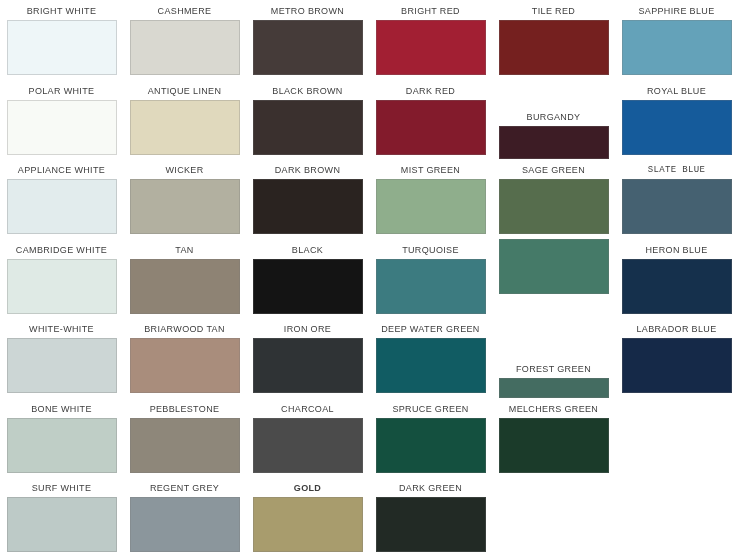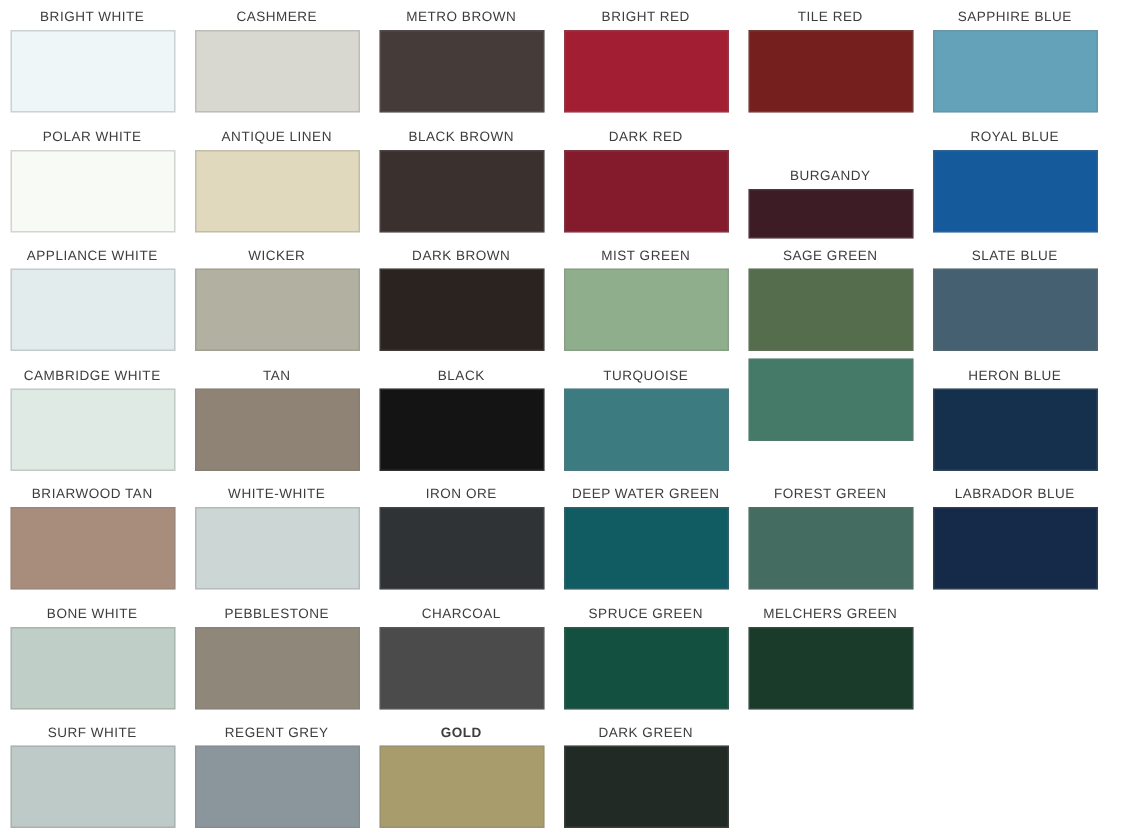--- a/index.html
+++ b/index.html
@@ -121,21 +121,21 @@
     </div>
     <div class="swatch-cell">
       <div class="swatch-label" style="color: rgb(61, 61, 61);">MIST GREEN</div>
       <div class="swatch-chip" style="background-color: rgb(143, 174, 140);"></div>
     </div>
     <div class="swatch-cell">
       <div class="swatch-label" style="color: rgb(61, 61, 61);">SAGE GREEN</div>
       <div class="swatch-chip" style="background-color: rgb(86, 109, 77);"></div>
     </div>
     <div class="swatch-cell">
-      <div class="swatch-label" style="color: rgb(61, 61, 61);">SLATE BLUE</div>
+      <div class="swatch-label" style="color: rgb(61, 61, 61); font-family: Liberation Mono, monospace;">SLATE BLUE</div>
       <div class="swatch-chip" style="background-color: rgb(69, 97, 113);"></div>
     </div>
     <div class="swatch-cell">
       <div class="swatch-label" style="color: rgb(61, 61, 61);">CAMBRIDGE WHITE</div>
       <div class="swatch-chip" style="background-color: rgb(223, 234, 229);"></div>
     </div>
     <div class="swatch-cell">
       <div class="swatch-label" style="color: rgb(61, 61, 61);">TAN</div>
       <div class="swatch-chip" style="background-color: rgb(142, 131, 116);"></div>
     </div>
@@ -148,37 +148,37 @@
       <div class="swatch-chip" style="background-color: rgb(60, 123, 128);"></div>
     </div>
     <div class="swatch-cell">
       <div class="swatch-chip" style="background-color: rgb(69, 122, 104);"></div>
     </div>
     <div class="swatch-cell">
       <div class="swatch-label" style="color: rgb(61, 61, 61);">HERON BLUE</div>
       <div class="swatch-chip" style="background-color: rgb(21, 48, 76);"></div>
     </div>
     <div class="swatch-cell">
+      <div class="swatch-label" style="color: rgb(61, 61, 61);">WHITE-WHITE</div>
+      <div class="swatch-chip" style="background-color: rgb(204, 214, 213);"></div>
+    </div>
+    <div class="swatch-cell">
       <div class="swatch-label" style="color: rgb(61, 61, 61);">BRIARWOOD TAN</div>
       <div class="swatch-chip" style="background-color: rgb(169, 141, 124);"></div>
     </div>
     <div class="swatch-cell">
-      <div class="swatch-label" style="color: rgb(61, 61, 61);">WHITE-WHITE</div>
-      <div class="swatch-chip" style="background-color: rgb(204, 214, 213);"></div>
-    </div>
-    <div class="swatch-cell">
       <div class="swatch-label" style="color: rgb(61, 61, 61);">IRON ORE</div>
       <div class="swatch-chip" style="background-color: rgb(47, 51, 53);"></div>
     </div>
     <div class="swatch-cell">
       <div class="swatch-label" style="color: rgb(61, 61, 61);">DEEP WATER GREEN</div>
       <div class="swatch-chip" style="background-color: rgb(17, 92, 99);"></div>
     </div>
     <div class="swatch-cell">
-      <div class="swatch-label" style="color: rgb(61, 61, 61);">FOREST GREEN</div>
+      <div class="swatch-label" style="color: rgb(61, 61, 61); margin-top: 40px;">FOREST GREEN</div>
       <div class="swatch-chip" style="background-color: rgb(68, 108, 97);"></div>
     </div>
     <div class="swatch-cell">
       <div class="swatch-label" style="color: rgb(61, 61, 61);">LABRADOR BLUE</div>
       <div class="swatch-chip" style="background-color: rgb(21, 41, 72);"></div>
     </div>
     <div class="swatch-cell">
       <div class="swatch-label" style="color: rgb(61, 61, 61);">BONE WHITE</div>
       <div class="swatch-chip" style="background-color: rgb(191, 206, 198);"></div>
     </div>

